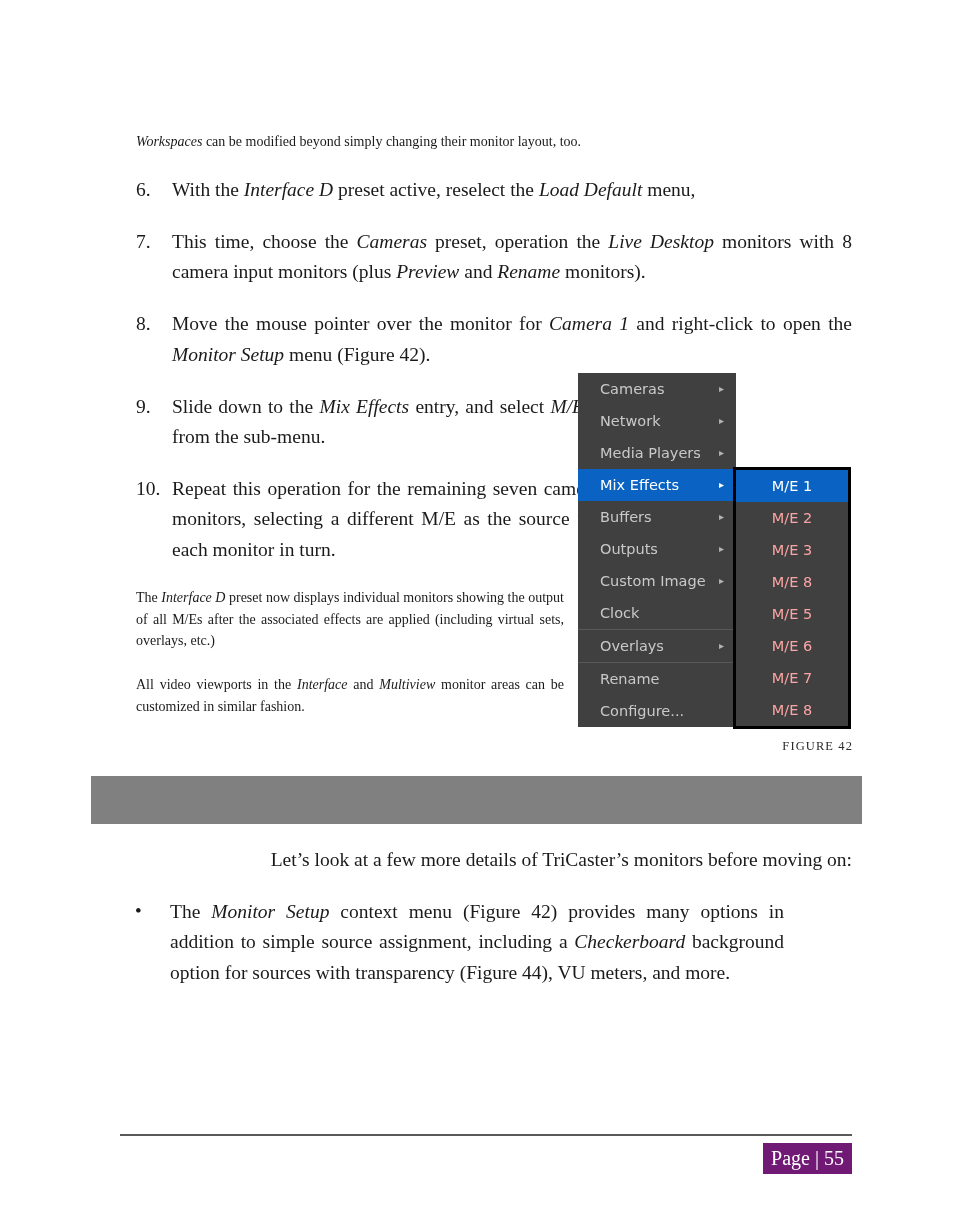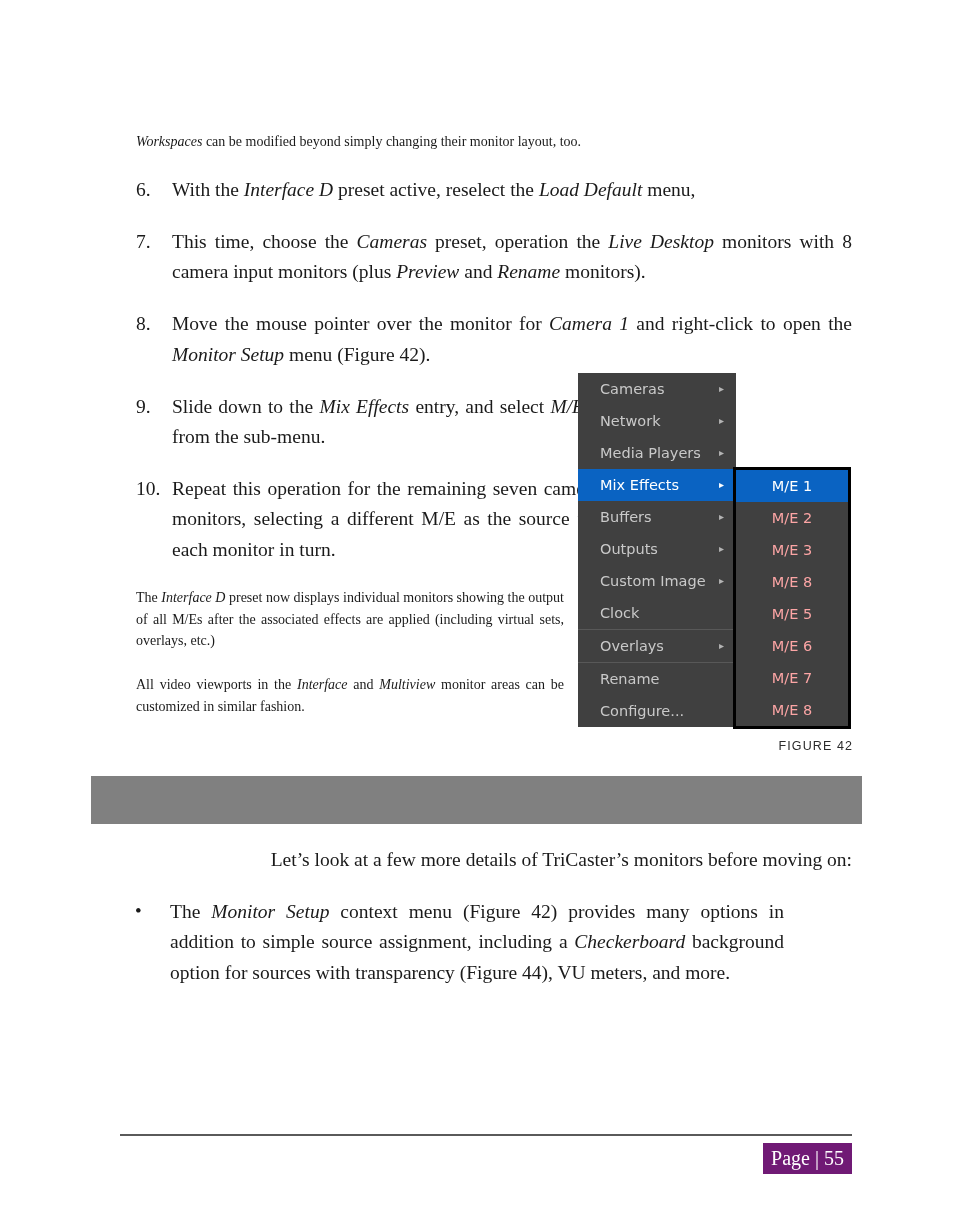--- a/index.html
+++ b/index.html
@@ -130,21 +130,21 @@
   }
   .sub-row.sel {
     background: #0a63c2;
     color: #ffffff;
   }
 
   .fig-caption {
     position: absolute;
     right: 0;
     top: 366px;
-    font-family: Liberation Sans, sans-serif;
+    font-family: Liberation Serif, serif;
     font-size: 12.5px;
     letter-spacing: 1.1px;
     color: #2b2b2b;
     white-space: nowrap;
   }
 
   
   .gray-band {
     position: absolute;
     left: 91px;

